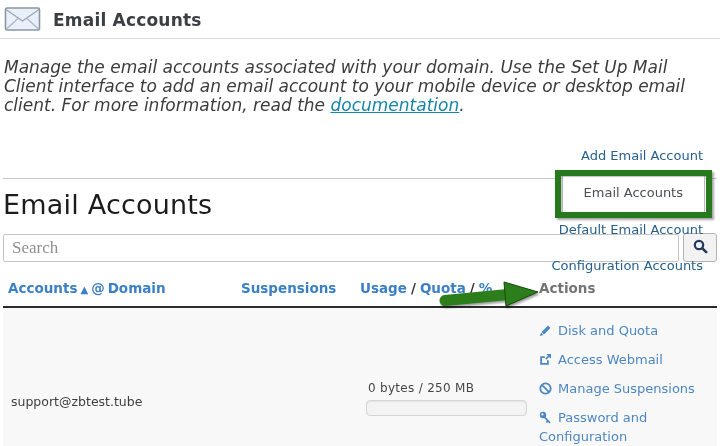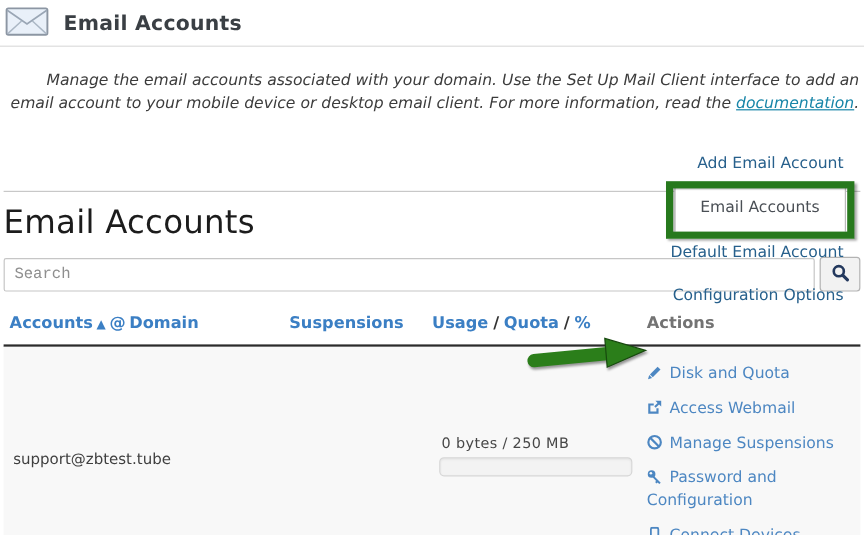--- a/index.html
+++ b/index.html
@@ -7,31 +7,31 @@
   .page {
     position:relative; width:720px; height:446px; overflow:hidden;
     font-family:"DejaVu Sans","Liberation Sans",sans-serif;
     font-size:13px; color:#333; background:#fff; padding:0 3px;
   }
   
   .top-header { display:flex; align-items:center; gap:11px; padding:6px 0 4px 1px; height:38px; }
   .top-title { font-size:17px; font-weight:bold; color:#3a3f44; letter-spacing:.2px; }
   .top-divider { border:none; border-top:1px solid #dcdcdc; margin:0 -3px; }
   
-  .description { margin:19px 1px 0; font-style:italic; font-size:13px; line-height:19px; color:#3c3c3c;text-align:right; }
+  .description { margin:19px 1px 0; font-style:italic; font-size:17px; line-height:19px; color:#3c3c3c; }
   .doc-link { color:#1785a8; text-decoration:underline; cursor:pointer; }
   
   .tabbar { position:relative; margin-top:23px; display:flex; align-items:flex-end; border-bottom:1px solid #c8c8c8; padding-left:15px; height:41px;flex-direction:column; }
   .tab { display:inline-block; padding:10px 14px 11px; color:#27608c; text-decoration:none; white-space:nowrap; cursor:pointer; }
   .tab-active { position:relative; background:#fff; border:1px solid #b9b9b9; border-bottom:none; color:#4a4f55; margin:0 12px; padding:10px 21px 12px; cursor:default; }
   .green-box { position:absolute; left:-8px; right:-8px; top:-5px; bottom:-6px; border:6px solid #27791d; pointer-events:none; box-shadow:2px 2px 2px rgba(0,0,0,.35), inset 1px 1px 1px rgba(0,0,0,.25); }
   
   .section-heading { font-size:27px; font-weight:400; color:#1c1c1c; margin:10px 0 0 0; letter-spacing:.2px; }
   .search-row { display:flex; align-items:center; margin-top:13px; }
-  .search-input { flex:1; height:28px; border:1px solid #c6c6c6; border-radius:2px; padding:0 8px; font-size:13px; color:#b91c1c; font-family:Liberation Mono, monospace; outline:none; }
+  .search-input { flex:1; height:28px; border:1px solid #c6c6c6; border-radius:2px; padding:0 8px; font-size:17px; color:#b91c1c; font-family:Liberation Serif, serif; outline:none; }
   .search-input::placeholder { color:#8f8f8f; }
   .search-btn { width:34px; height:29px; margin-left:4px; background:#f2f2f2; border:1px solid #b3b3b3; border-radius:3px; display:flex; align-items:center; justify-content:center; cursor:pointer; }
   
   .table { margin-top:11px; }
   .thead { display:grid; grid-template-columns:234px 123px 177px 1fr; padding:7px 0 10px; border-bottom:2px solid #2b2b2b; font-weight:bold; font-size:13.5px; }
   .thead a { text-decoration:none; color:#3b7fc4; cursor:pointer; }
   .sort-arrow { font-size:10px; color:#3b7fc4; margin:0 3px; }
   .at-sign { color:#3b7fc4; margin-right:3px; }
   .sep { color:#333; margin:0 4px; }
   .th-account { padding-left:5px; }
@@ -66,21 +66,21 @@
     <span class="top-title">Email Accounts</span>
   </div>
   <hr class="top-divider">
 
   <p class="description"><span>Manage the email accounts associated with your domain. Use the Set Up Mail Client interface to add an email account to your mobile device or desktop email client. For more information, read the </span><a class="doc-link">documentation</a><span>.</span></p>
 
   <div class="tabbar">
     <a class="tab">Add Email Account</a>
     <span class="tab tab-active"><span>Email Accounts</span><span class="green-box"></span></span>
     <a class="tab">Default Email Account</a>
-    <a class="tab">Configuration Options</a>
+    <a class="tab">Configuration Accounts</a>
   </div>
 
   <h1 class="section-heading">Email Accounts</h1>
 
   <div class="search-row">
     <input class="search-input" type="text" placeholder="Search" style="">
     <button class="search-btn">
       <span>
         <svg width="15" height="15" viewBox="0 0 15 15">
           <circle cx="6" cy="6" r="4.2" fill="none" stroke="#24395e" stroke-width="2.2"></circle>

